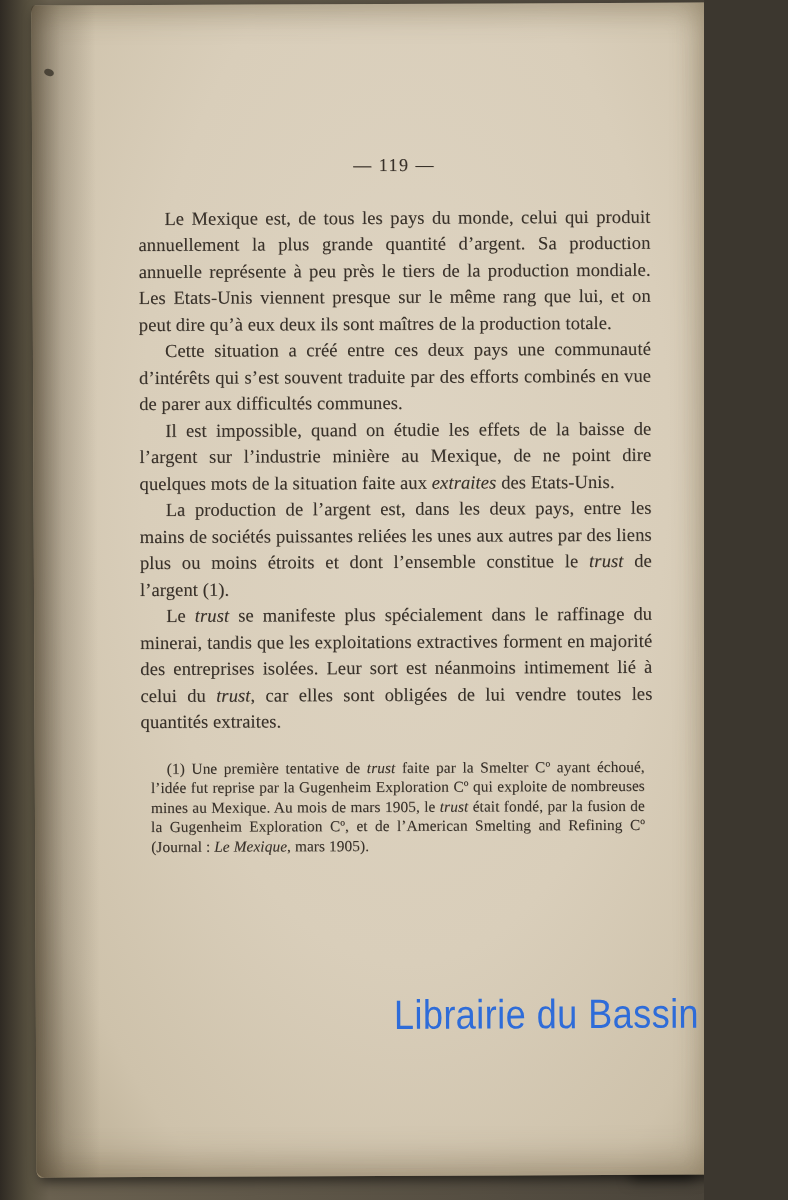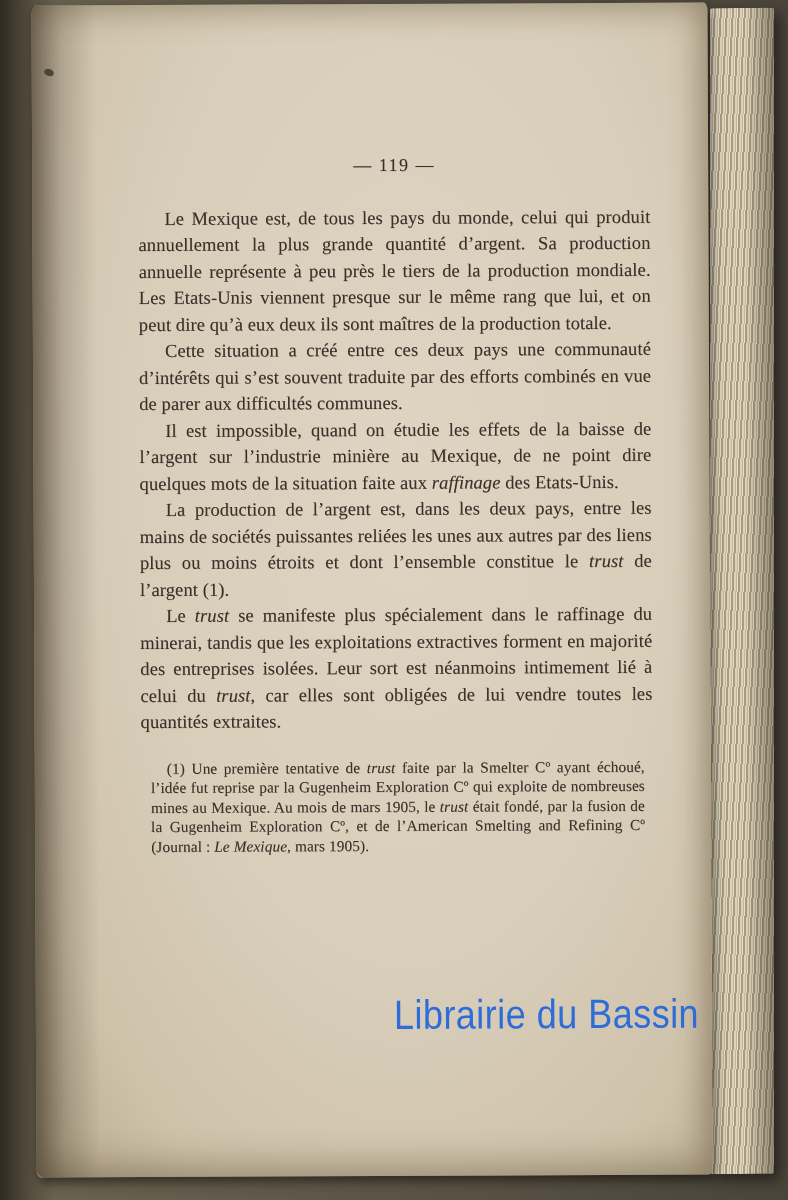--- a/index.html
+++ b/index.html
@@ -3,21 +3,21 @@
 <meta charset="utf-8">
 <style>
   html, body { margin: 0; padding: 0; }
   body {
     width: 788px; height: 1200px;
     background: #3c372f;
     font-family: "Liberation Serif", serif;
   }
   .photo {
     position: relative;
-    width: 788px; height: 1200px;
+    width: 704px; height: 1200px;
     overflow: hidden;
     background:
       linear-gradient(90deg, #2f2a23 0%, #57503f 4%, #6a6150 7%, #4a443a 100%),
       #4a443a;
   }
   
   .fore-edge {
     position: absolute;
     top: 8px; right: 14px;
     width: 64px; height: 1166px;
@@ -117,21 +117,21 @@
 
 <div class="photo">
   <div class="speck"></div>
   <div class="fore-edge"></div>
   <div class="page">
     <div class="text-block">
       <p class="page-number">— 119 —</p>
       <div id="body-text">
           <p class="para"><span>Le Mexique est, de tous les pays du monde, celui qui produit annuellement la plus grande quantité d’argent. Sa production annuelle représente à peu près le tiers de la production mondiale. Les Etats-Unis viennent presque sur le même rang que lui, et on peut dire qu’à eux deux ils sont maîtres de la production totale.</span></p>
           <p class="para"><span>Cette situation a créé entre ces deux pays une communauté d’intérêts qui s’est souvent traduite par des efforts combinés en vue de parer aux difficultés communes.</span></p>
-          <p class="para"><span>Il est impossible, quand on étudie les effets de la baisse de l’argent sur l’industrie minière au Mexique, de ne point dire quelques mots de la situation faite aux </span><em>raffinage</em><span> des Etats-Unis.</span></p>
+          <p class="para"><span>Il est impossible, quand on étudie les effets de la baisse de l’argent sur l’industrie minière au Mexique, de ne point dire quelques mots de la situation faite aux </span><em>extraites</em><span> des Etats-Unis.</span></p>
           <p class="para"><span>La production de l’argent est, dans les deux pays, entre les mains de sociétés puissantes reliées les unes aux autres par des liens plus ou moins étroits et dont l’ensemble constitue le </span><em>trust</em><span> de l’argent (1).</span></p>
           <p class="para"><span>Le </span><em>trust</em><span> se manifeste plus spécialement dans le raffinage du minerai, tandis que les exploitations extractives forment en majorité des entreprises isolées. Leur sort est néanmoins intimement lié à celui du </span><em>trust</em><span>, car elles sont obligées de lui vendre toutes les quantités extraites.</span></p>
         </div>
       <p class="footnote" id="footnote"><span>(1) Une première tentative de </span><em>trust</em><span> faite par la Smelter Cº ayant échoué, l’idée fut reprise par la Gugenheim Exploration Cº qui exploite de nombreuses mines au Mexique. Au mois de mars 1905, le </span><em>trust</em><span> était fondé, par la fusion de la Gugenheim Exploration Cº, et de l’American Smelting and Refining Cº (Journal : </span><em>Le Mexique</em><span>, mars 1905).</span></p>
     </div>
     <div class="watermark" id="watermark" style="color: rgb(46, 108, 217);">Librairie du Bassin</div>
   </div>
 </div>
 
 </body></html>

